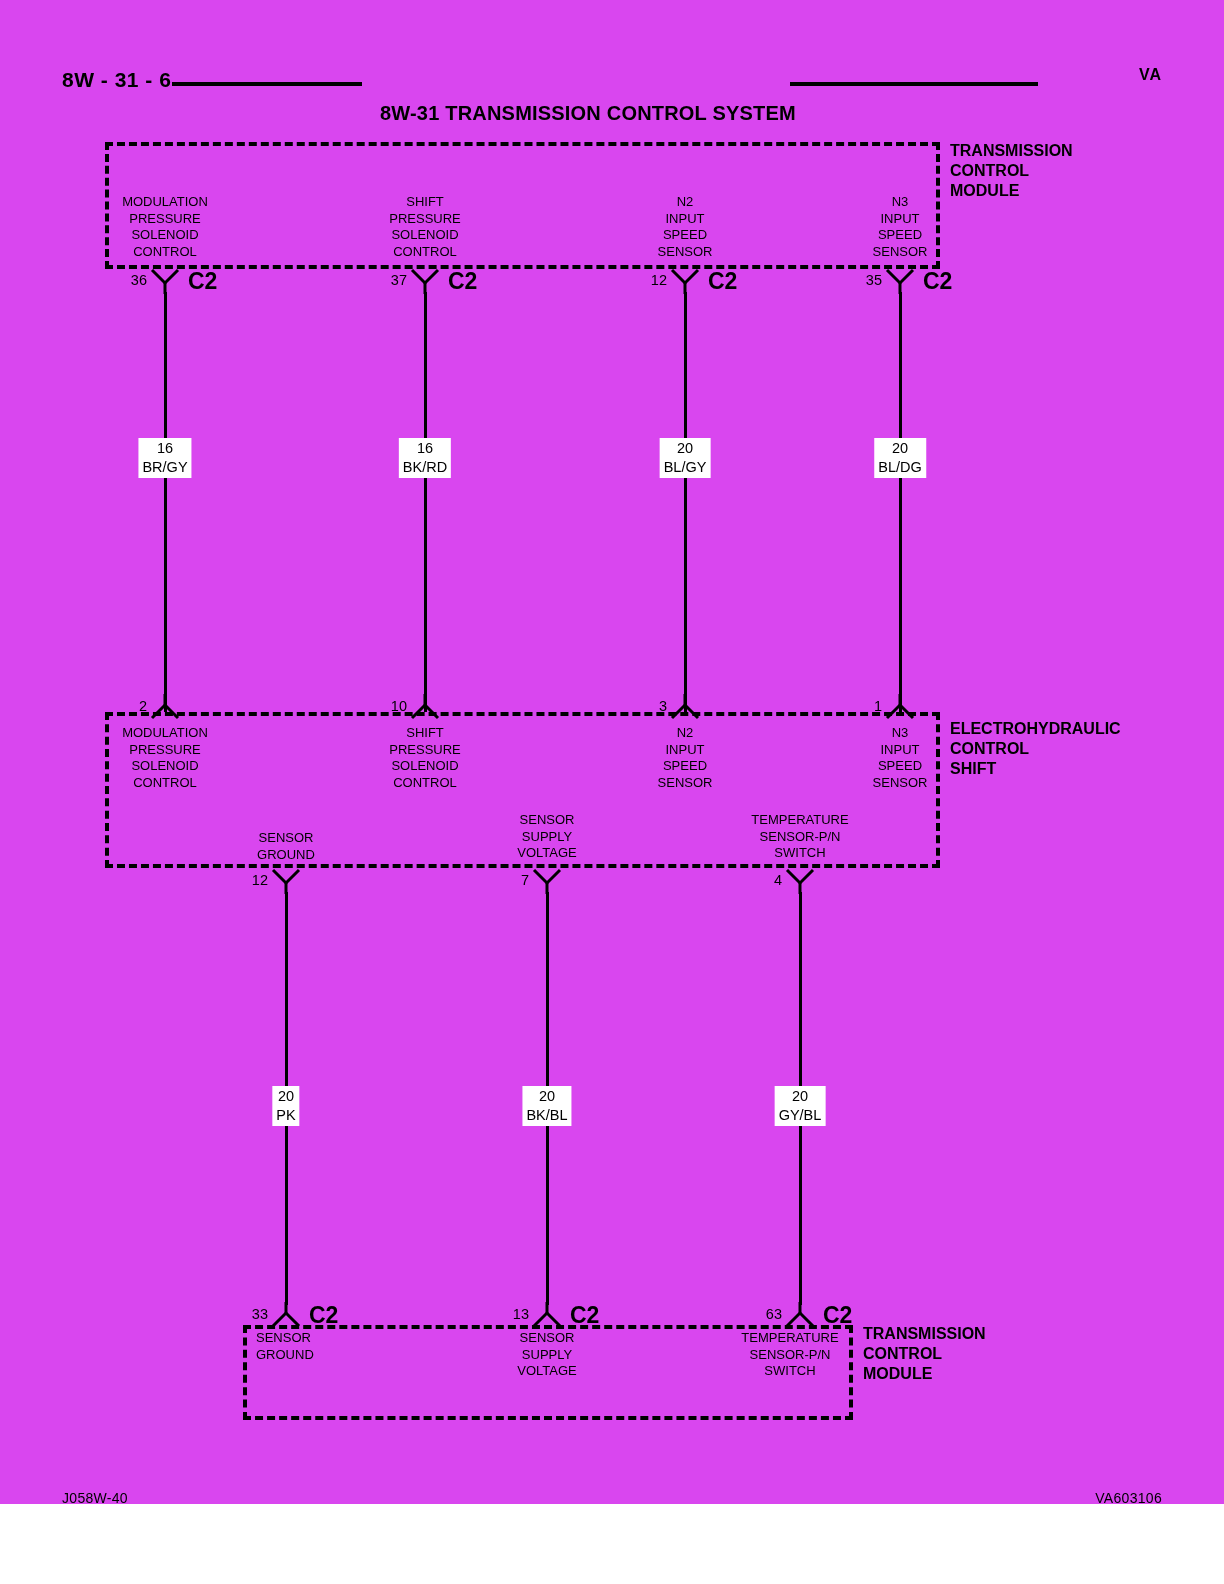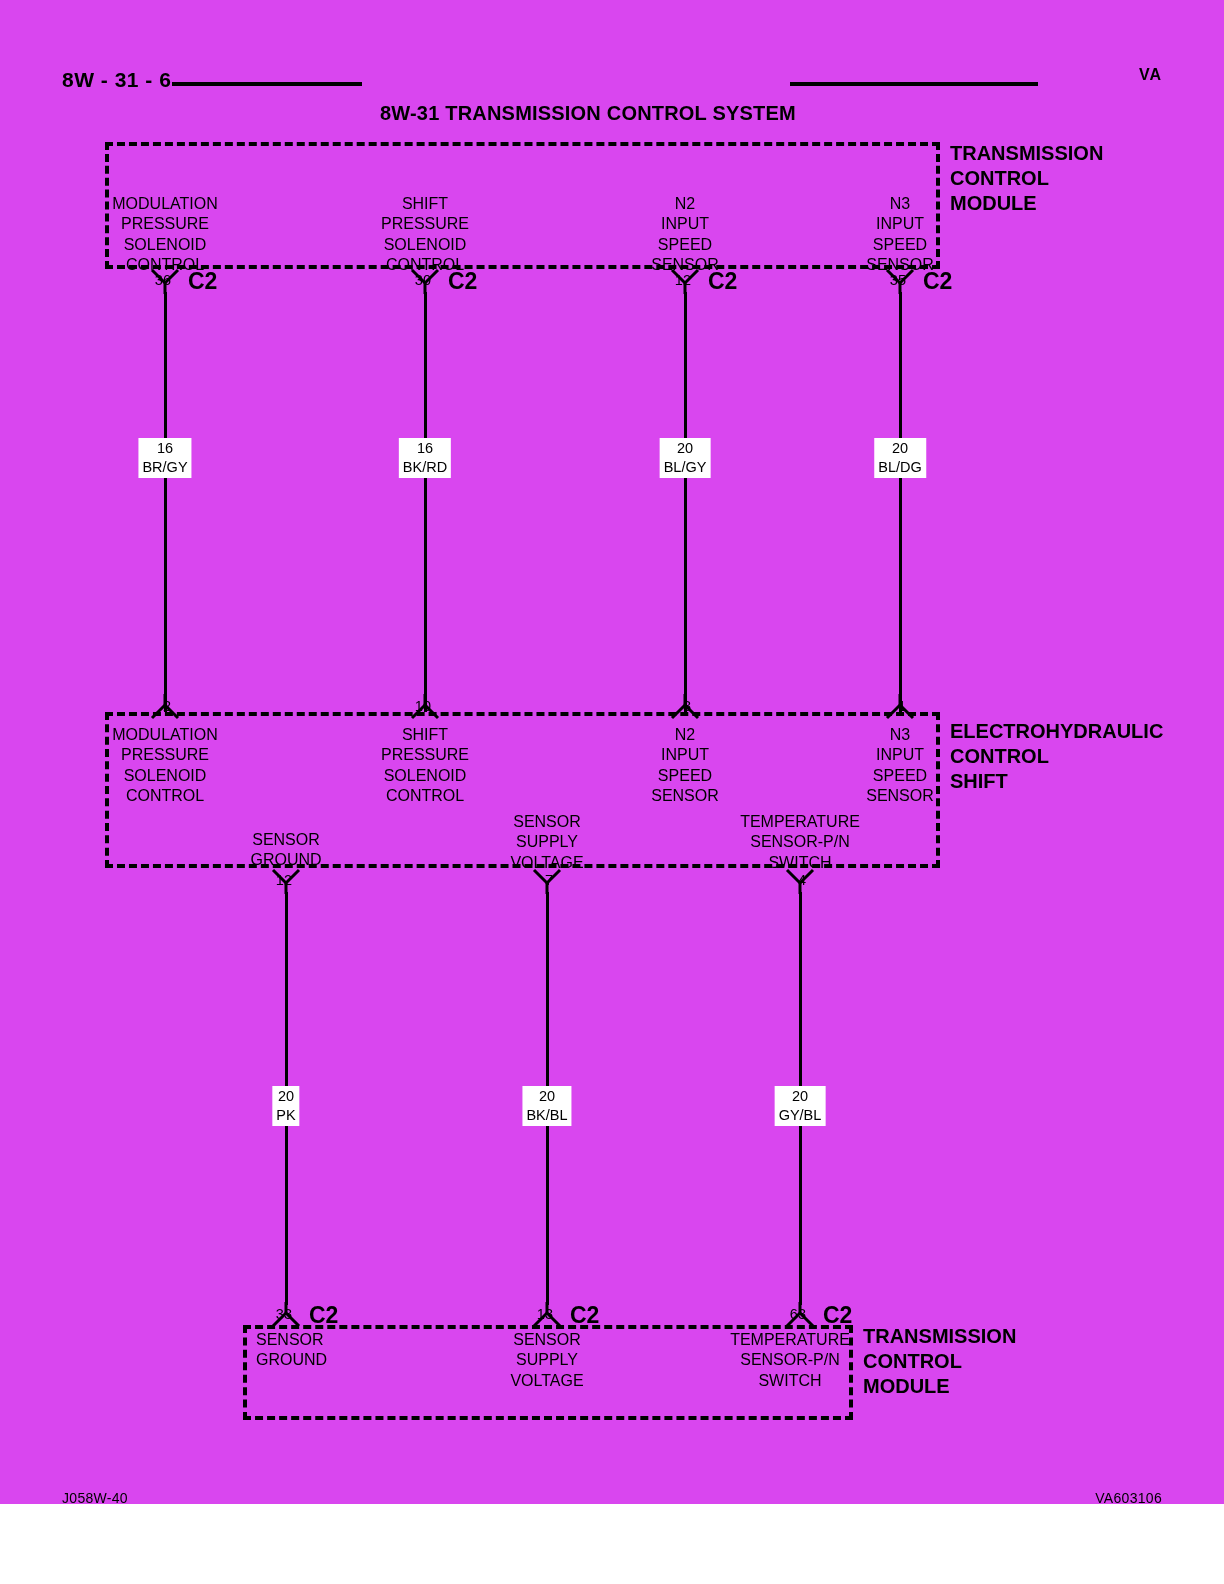--- a/index.html
+++ b/index.html
@@ -52,28 +52,28 @@
   .modbox{
     position:absolute;
     border:4px dashed #000;
     box-sizing:border-box;
     background:transparent;
   }
 
   
   .modcaption{
     position:absolute;
-    font-size:20px; font-weight:bold; line-height:1.25;
+    font-size:16px; font-weight:bold; line-height:1.25;
     white-space:nowrap;
   }
 
   
   .pinlabel{
     position:absolute;
-    font-size:16px; line-height:1.28;
+    font-size:13px; line-height:1.28;
     text-align:center;
     white-space:nowrap;
     transform:translateX(-50%);
   }
   .pinlabel.left-al{ text-align:left; transform:none; }
 
   
   .wire{
     position:absolute;
     width:3px;
@@ -98,21 +98,20 @@
     transform:translateX(-50%);
   }
   .term svg{ display:block; width:34px; height:26px; }
 
   .termnum{
     position:absolute;
     font-size:14.5px;
     white-space:nowrap;
     text-align:right;
     transform:translateX(-100%);
-    margin-left:24px;
   }
   .termcode{
     position:absolute;
     font-size:23px; font-weight:bold;
     white-space:nowrap;
   }
 </style>
 </head>
 <body>
 
@@ -176,21 +175,21 @@
       </svg>
   </div>
   <div class="term" style="left:900px; top:268px;">
     <svg viewBox="0 0 34 26">
         <path d="M4 2 L17 15 L30 2" stroke="#000" stroke-width="3" fill="none"></path>
         <line x1="17" y1="15" x2="17" y2="26" stroke="#000" stroke-width="3"></line>
       </svg>
   </div>
 
   <div class="termnum" style="left:147px; top:272px;">36</div>
-  <div class="termnum" style="left:407px; top:272px;">30</div>
+  <div class="termnum" style="left:407px; top:272px;">37</div>
   <div class="termnum" style="left:667px; top:272px;">12</div>
   <div class="termnum" style="left:882px; top:272px;">35</div>
 
   <div class="termcode" style="left:188px; top:268px;">C2</div>
   <div class="termcode" style="left:448px; top:268px;">C2</div>
   <div class="termcode" style="left:708px; top:268px;">C2</div>
   <div class="termcode" style="left:923px; top:268px;">C2</div>
 
   <div class="wire" style="left:164px; top:292px; height:420px;"></div>
   <div class="wire" style="left:424px; top:292px; height:420px;"></div>

